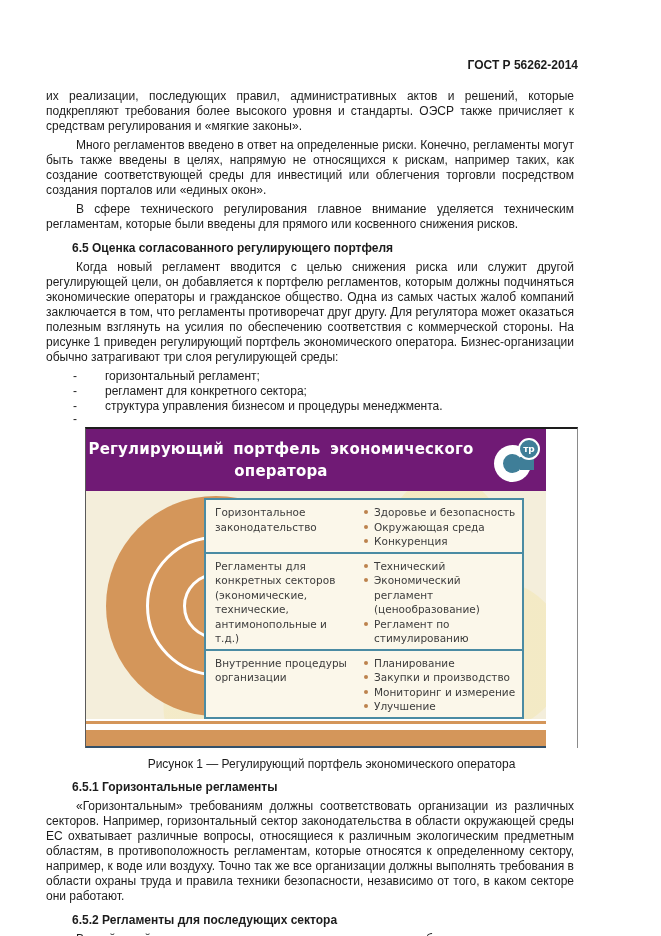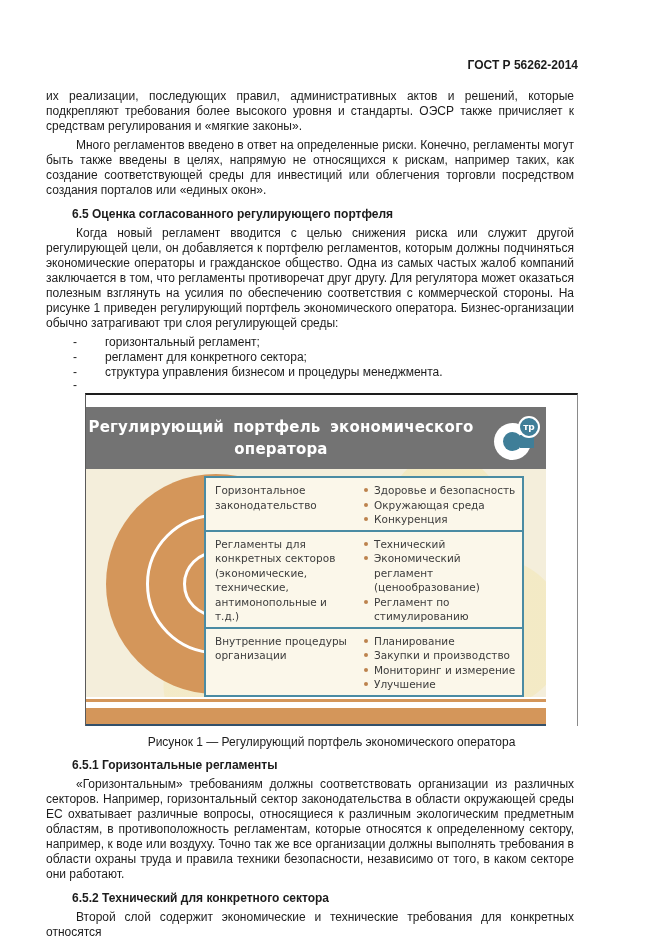--- a/index.html
+++ b/index.html
@@ -54,22 +54,21 @@
     border-top:2px solid #1d1d1d;
     border-left:1px solid #5a5a5a;
     border-right:1px solid #8a8a8a;
     background:#ffffff;
     box-sizing:border-box;
   }
   .slide{width:460px;font-family:"DejaVu Sans", sans-serif;}
   .slide-header{
     position:relative;
     height:62px;
-    background:#737373;
-    margin-top:12px;
+    background:#701a75;
   }
   .slide-title{
     position:absolute;
     left:0;right:70px;top:50%;
     transform:translateY(-50%);
     text-align:center;
     color:#ffffff;
     font-weight:bold;
     font-size:15px;
     line-height:22px;
@@ -151,20 +150,21 @@
 </style>
 </head>
 <body>
 
 <div class="page">
 
   <div class="gost-num">ГОСТ Р 56262-2014</div>
 
   <p class="body">их реализации, последующих правил, административных актов и решений, которые подкрепляют требования более высокого уровня и стандарты. ОЭСР также причисляет к средствам регулирования и «мягкие законы».</p>
   <p class="body ind">Много регламентов введено в ответ на определенные риски. Конечно, регламенты могут быть также введены в целях, напрямую не относящихся к рискам, например таких, как создание соответствующей среды для инвестиций или облегчения торговли посредством создания порталов или «единых окон».</p>
+  <p class="body ind">В сфере технического регулирования главное внимание уделяется техническим регламентам, которые были введены для прямого или косвенного снижения рисков.</p>
 
   <h3 class="sect">6.5  Оценка согласованного регулирующего портфеля</h3>
   <p class="body ind">Когда новый регламент вводится с целью снижения риска или служит другой регулирующей цели, он добавляется к портфелю регламентов, которым должны подчиняться экономические операторы и гражданское общество. Одна из самых частых жалоб компаний заключается в том, что регламенты противоречат друг другу. Для регулятора может оказаться полезным взглянуть на усилия по обеспечению соответствия с коммерческой стороны. На рисунке 1 приведен регулирующий портфель экономического оператора. Бизнес-организации обычно затрагивают три слоя регулирующей среды:</p>
 
   <div class="dash-list">
     <div class="dash-item">
       <span class="dash">-</span>
       <span>горизонтальный регламент;</span>
     </div>
     <div class="dash-item">
@@ -237,16 +237,16 @@
       <div class="bar-thick"></div>
 
     </div>
   </div>
 
   <div class="caption">Рисунок 1 — Регулирующий портфель экономического оператора</div>
 
   <h3 class="sect">6.5.1  Горизонтальные регламенты</h3>
   <p class="body ind">«Горизонтальным» требованиям должны соответствовать организации из различных секторов. Например, горизонтальный сектор законодательства в области окружающей среды ЕС охватывает различные вопросы, относящиеся к различным экологическим предметным областям, в противоположность регламентам, которые относятся к определенному сектору, например, к воде или воздуху. Точно так же все организации должны выполнять требования в области охраны труда и правила техники безопасности, независимо от того, в каком секторе они работают.</p>
 
-  <h3 class="sect">6.5.2  Технический  для конкретного сектора</h3>
+  <h3 class="sect">6.5.2  Регламенты  для последующих сектора</h3>
   <p class="body ind force-just">Второй слой содержит экономические и технические требования для конкретных относятся</p>
 
 </div>
 
 </body></html>

